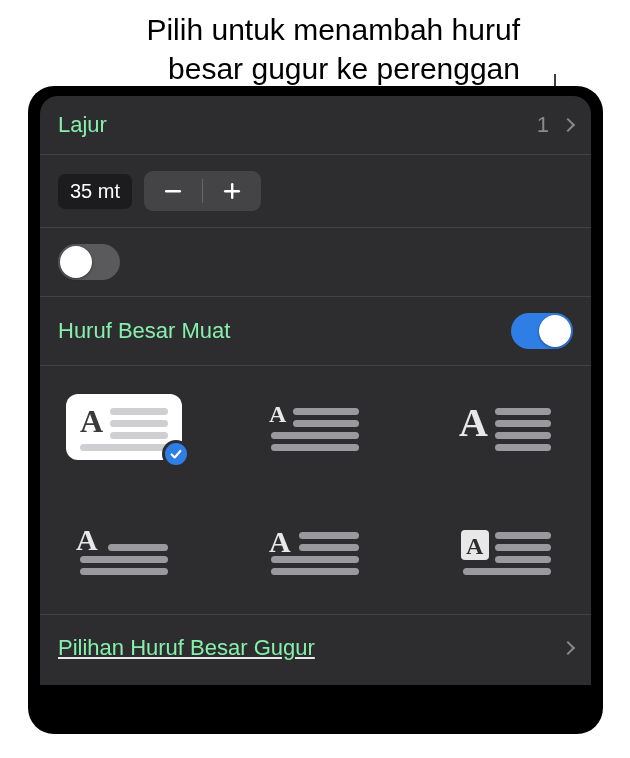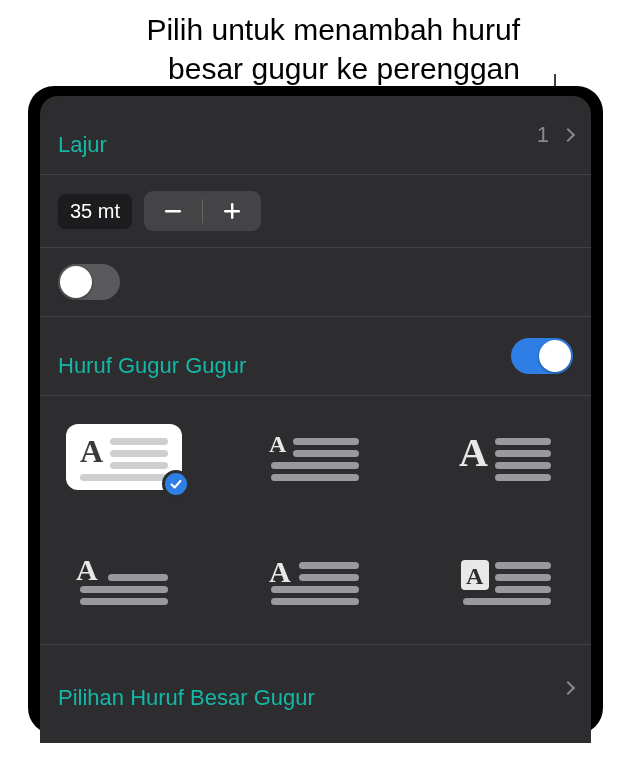--- a/index.html
+++ b/index.html
@@ -47,21 +47,21 @@
     overflow: hidden;
   }
   .row {
     display: flex;
     align-items: center;
     justify-content: space-between;
     padding: 16px 18px;
     border-bottom: 1px solid #424244;
   }
   .row:last-of-type { border-bottom: none; }
-  .row-label { flex: 1; color: #14b8a6; margin-top: 20px; }
+  .row-label { flex: 1; color: #86efac; }
   .value-text { color: #8a8a8e; font-size: 22px; margin-right: 10px; }
   .chevron {
     width: 10px; height: 10px;
     border-right: 2px solid #8a8a8e;
     border-top: 2px solid #8a8a8e;
     transform: rotate(45deg);
     margin-left: 4px;
   }
   .stepper-box {
     display: flex;
@@ -148,21 +148,22 @@
     border: 3px solid #2d2d2f;
     display: flex; align-items: center; justify-content: center;
   }
   .check-badge svg { width: 14px; height: 14px; }
   .style-option svg { display: block; }
   
   .options-row {
     display: flex;
     align-items: center;
     justify-content: space-between;
-    padding: 20px 18px 32px 18px;
+    padding: 20px 18px 24px 18px;
+    text-decoration: underline;
   }
 </style>
 </head>
 <body>
 
 <div class="callout-text">Pilih untuk menambah huruf besar gugur ke perenggan semasa.</div>
 <svg class="callout-line" viewBox="0 0 60 265">
   <path d="M40 0 L40 257 L2 257" fill="none" stroke="#000" stroke-width="1.5"></path>
 </svg>
 
@@ -195,21 +196,21 @@
       </div>
     </div>
 
     <div class="row">
       <div class="toggle" data-state="off">
         <div class="toggle-knob"></div>
       </div>
     </div>
 
     <div class="row">
-      <span class="row-label">Huruf Gugur Gugur</span>
+      <span class="row-label">Huruf Besar Muat</span>
       <div class="toggle" data-state="on">
         <div class="toggle-knob"></div>
       </div>
     </div>
 
     <div class="styles-area">
       <div class="styles-grid">
 
         <div class="style-option selected">
           <svg width="96" height="50" viewBox="0 0 96 50">

